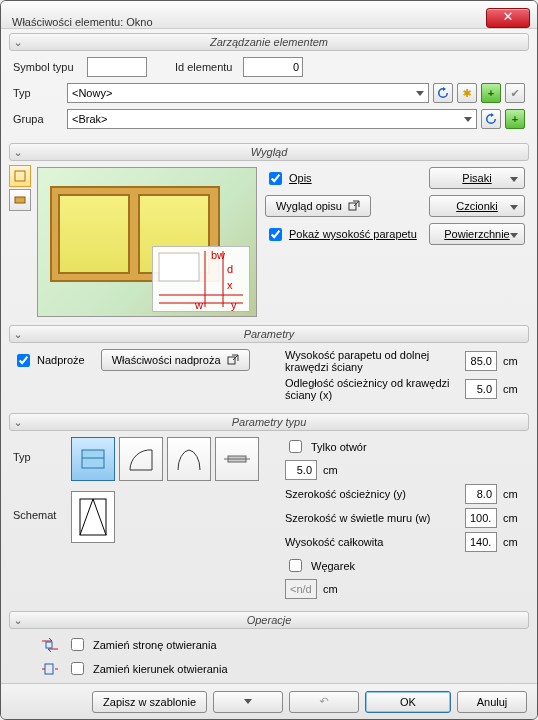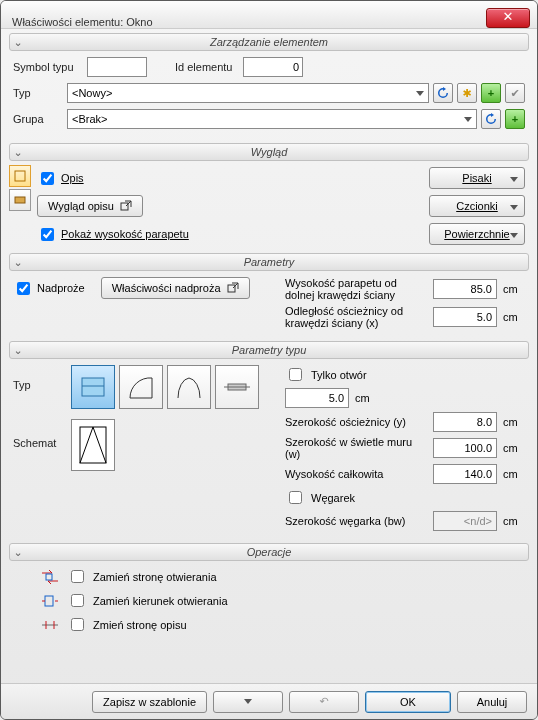--- a/index.html
+++ b/index.html
@@ -31,21 +31,21 @@
   .win-pane{ position:absolute; background:linear-gradient(to bottom,#f6f082,#e8e260); border:2px solid #a27120;}
   .diag-box{ position:absolute; right:6px; bottom:4px; width:98px; height:66px; background:rgba(255,255,255,.92); border:1px solid #bbb;}
   .right-col{ flex:1; display:flex; flex-direction:column; gap:6px;text-decoration:underline; }
   .right-col .line{ display:flex; align-items:center; gap:6px;}
   .chk{ width:13px; height:13px; }
   .btn{ height:22px; padding:0 10px; border:1px solid #8a8a8a; background:linear-gradient(to bottom,#fdfdfd,#e3e3e3); border-radius:3px; cursor:pointer; display:inline-flex; align-items:center; gap:6px;}
   .dd-btn{ width:96px; justify-content:center; position:relative;}
   .dd-btn::after{ content:""; position:absolute; right:6px; top:9px; border-left:4px solid transparent; border-right:4px solid transparent; border-top:5px solid #555;}
   .param-row{ display:flex; align-items:center; gap:6px; margin-bottom:4px;}
   .param-row .plabel{ flex:1; }
-  .num-in{ width:64px; height:20px; border:1px solid #8a8a8a; text-align:right; padding:0 4px;}
+  .num-in{ width:32px; height:20px; border:1px solid #8a8a8a; text-align:right; padding:0 4px;}
   .unit{ width:22px; }
   .typ-icons{ display:flex; gap:4px;}
   .typ-icons .ti{ width:44px; height:44px; border:1px solid #888; background:linear-gradient(to bottom,#fff,#eee); display:flex; align-items:center; justify-content:center; cursor:pointer;}
   .typ-icons .ti.sel{ background:linear-gradient(to bottom,#cfeaff,#8fc8f0); border-color:#2a72a8;}
   .schem-box{ width:44px; height:52px; border:1px solid #888; background:#fff; display:flex; align-items:center; justify-content:center;}
   .ops-row{ display:flex; align-items:center; gap:6px; margin-bottom:5px;}
   .ops-icon{ width:22px; height:18px; display:inline-flex; align-items:center; justify-content:center;}
   .footer{ position:absolute; left:0; right:0; bottom:0; height:36px; border-top:1px solid #c8c8c8; background:linear-gradient(to bottom,#f4f4f4,#e4e4e4); display:flex; align-items:center; justify-content:flex-end; gap:6px; padding:0 10px;}
   .footer .btn{ min-width:70px; justify-content:center;}
   .footer .btn.primary{ border-color:#2a72a8; box-shadow:0 0 0 1px #8ec6ee inset;}
@@ -123,20 +123,42 @@
                 <rect x="2" y="2" width="10" height="10" fill="none" stroke="#b07000"></rect>
               </svg>
             </div>
           <div class="tab">
               <svg width="14" height="14">
                 <rect x="2" y="4" width="10" height="6" fill="#d9a74a" stroke="#8a5a10"></rect>
               </svg>
             </div>
         </div>
         <div class="preview-area">
+          <div class="preview-img">
+            <div class="win-frame">
+              <div class="win-pane" style="left:6px; top:6px; width:72px; height:80px;"></div>
+              <div class="win-pane" style="left:86px; top:6px; width:72px; height:80px;"></div>
+            </div>
+            <div class="diag-box">
+              <svg width="98" height="66">
+                <rect x="6" y="6" width="40" height="28" fill="#fff" stroke="#bbb"></rect>
+                <g stroke="#c00" stroke-width="1" fill="none">
+                  <line x1="52" y1="4" x2="52" y2="60"></line>
+                  <line x1="70" y1="4" x2="70" y2="60"></line>
+                  <line x1="6" y1="48" x2="90" y2="48"></line>
+                  <line x1="6" y1="56" x2="90" y2="56"></line>
+                </g>
+                <text x="58" y="12" font-size="8" fill="#c00">bw</text>
+                <text x="74" y="26" font-size="8" fill="#c00">d</text>
+                <text x="74" y="42" font-size="8" fill="#c00">x</text>
+                <text x="42" y="62" font-size="8" fill="#c00">w</text>
+                <text x="78" y="62" font-size="8" fill="#c00">y</text>
+              </svg>
+            </div>
+          </div>
           <div class="right-col">
             <div class="line">
               <div style="flex:1; display:flex; align-items:center; gap:4px;">
                 <input type="checkbox" class="chk" checked="" style="">
                 <span>Opis</span>
               </div>
               <div class="btn dd-btn">
                   <span>Pisaki</span>
                 </div>
             </div>
@@ -272,21 +294,20 @@
             <div class="param-row">
               <span class="plabel">Wysokość całkowita</span>
               <input class="num-in" value="140.0" style="">
               <span class="unit">cm</span>
             </div>
             <div class="param-row">
               <input type="checkbox" class="chk" style="">
               <span class="plabel">Węgarek</span>
             </div>
             <div class="param-row">
-              <span class="plabel">Szerokość węgarka (bw)</span>
               <input class="num-in" style="background: rgb(240, 240, 240); color: rgb(136, 136, 136);" disabled="" value="&lt;n/d&gt;">
               <span class="unit">cm</span>
             </div>
           </div>
         </div>
       </div>
     </div>
 
     <div class="section">
       <div class="section-header">

